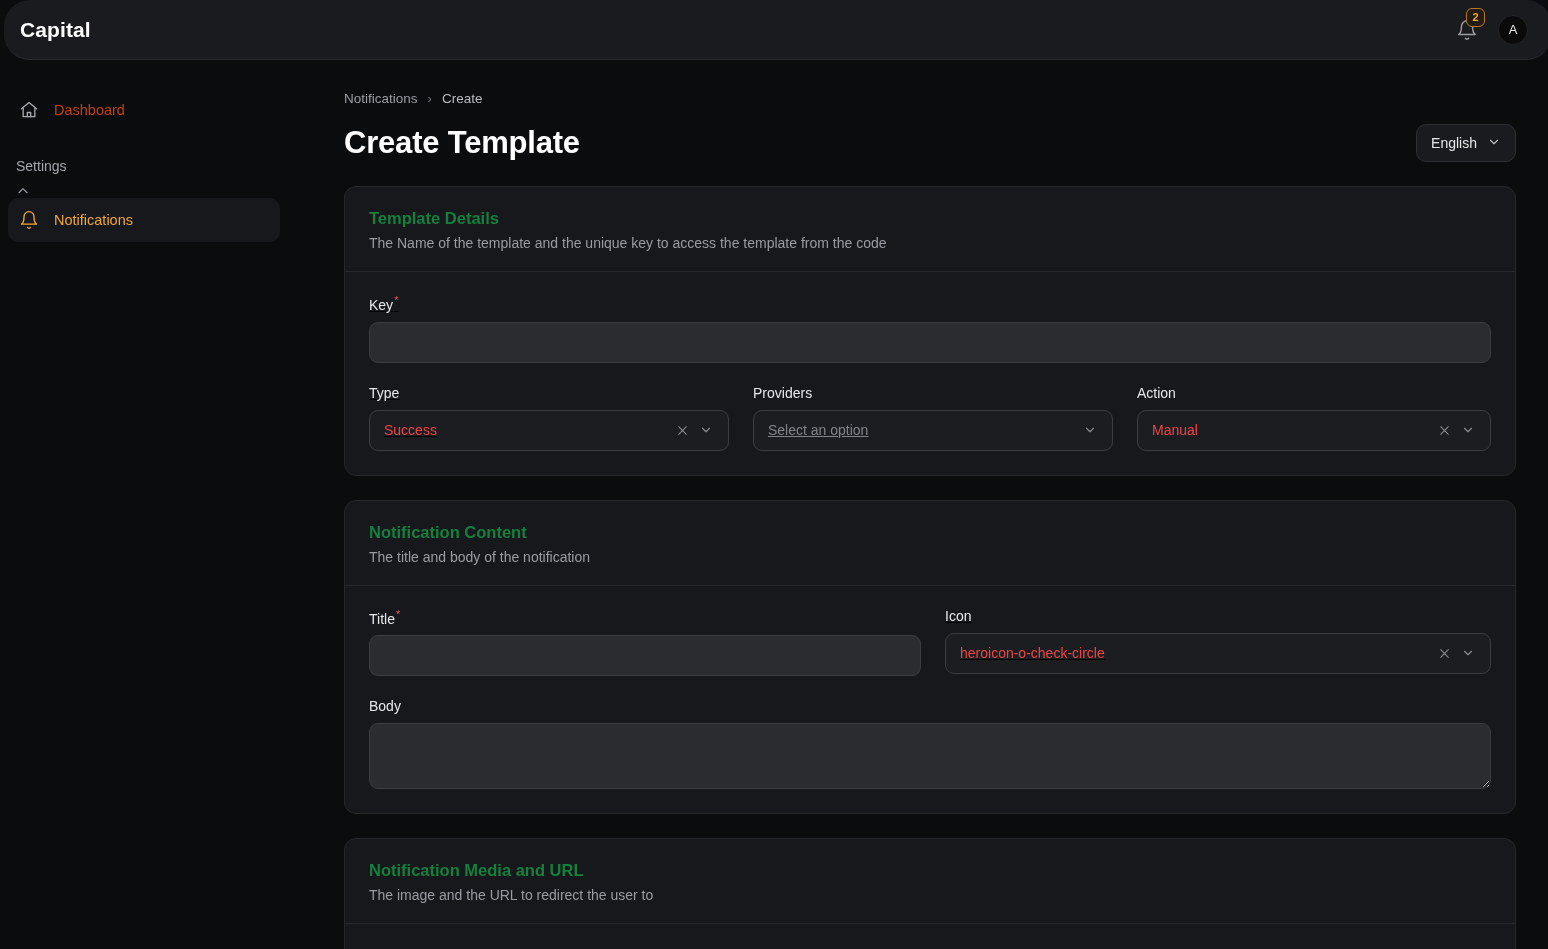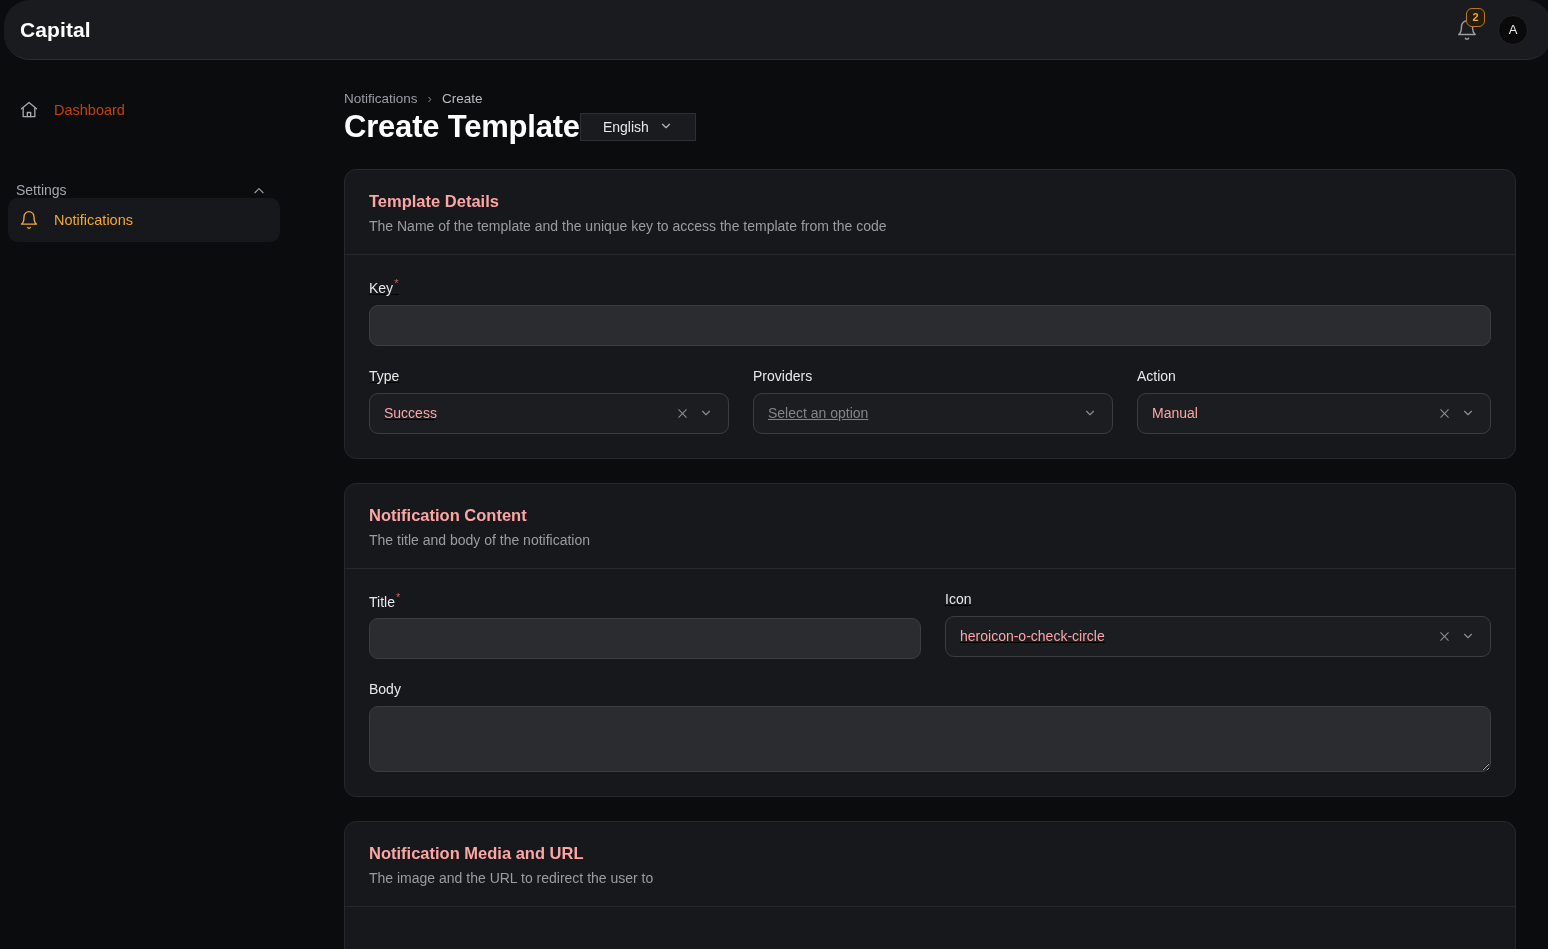--- a/index.html
+++ b/index.html
@@ -79,26 +79,27 @@
     padding: 0 10px;
     border-radius: 10px;
     cursor: pointer;
   }
   .nav-item .ico { width: 22px; height: 22px; display: flex; align-items: center; justify-content: center; }
   .nav-item .ico svg { width: 20px; height: 20px; }
   .nav-label { font-size: 14.5px; color: #c2410c; }
 
   .group-head {
     display: flex;
-    align-items: flex-end;
+    align-items: flex-start;
     justify-content: space-between;
     padding: 0 14px 0 8px;
     height: 40px;
     margin-top: 26px;
     cursor: pointer;
+    flex-direction: column;
   }
   .group-title { font-size: 14px; color: #a4a6ac; }
   .chev-up { width: 14px; height: 14px; color: #9a9ca2; }
 
   .nav-item.active {
     background: #17181b;
   }
   .nav-item.active .nav-label { color: #f0a836; }
   .nav-item.active .ico svg { color: #f0a836; }
 
@@ -118,60 +119,60 @@
     color: #9b9da3;
     height: 20px;
   }
   .crumbs a { color: #9b9da3; text-decoration: none; cursor: pointer; }
   .crumb-sep { color: #6a6c72; font-size: 13px; }
   .crumb-current { color: #b9bbc0; }
 
   .title-row {
     display: flex;
     align-items: center;
-    justify-content: flex-start;
-    margin-top: 1px;
+    justify-content: space-between;
+    margin-top: 16px;
     margin-bottom: 24px;
   }
   .page-title {
     font-size: 31px;
     font-weight: bold;
     color: #ffffff;
     letter-spacing: -.2px;
   }
   .lang-btn {
     display: flex;
     align-items: center;
     gap: 10px;
     background: #1a1b1e;
     border: 1px solid #2d2f34;
-    border-radius: 0;
-    height: 28px;
-    padding: 0 22px;
+    border-radius: 10px;
+    height: 38px;
+    padding: 0 14px;
     color: #e6e7e9;
     font-size: 14px;
     cursor: pointer;
   }
   .lang-btn svg { width: 14px; height: 14px; color: #b8babf; }
 
   
   .card {
     background: #17181b;
     border: 1px solid #26282c;
     border-radius: 12px;
     margin-bottom: 24px;
   }
   .card-head {
     padding: 22px 24px 20px 24px;
     border-bottom: 1px solid #26282c;
   }
   .card-title {
     font-size: 16.5px;
     font-weight: bold;
-    color: #fca5a5;
+    color: #15803d;
     margin-bottom: 7px;
   }
   .card-sub {
     font-size: 14px;
     color: #9a9ca2;
   }
   .card-body { padding: 22px 24px 24px 24px; }
 
   .row {
     display: flex;
@@ -219,21 +220,21 @@
     width: 100%;
     height: 41px;
     background: #1c1d21;
     border: 1px solid #3a3d42;
     border-radius: 9px;
     display: flex;
     align-items: center;
     padding: 0 12px 0 14px;
     cursor: pointer;
   }
-  .select .val { font-size: 14px; color: #fca5a5; flex: 1; overflow: hidden; white-space: nowrap; }
+  .select .val { font-size: 14px; color: #ef4444; flex: 1; overflow: hidden; white-space: nowrap; }
   .select .val.ph { color: #82848a; text-decoration: underline; }
   .select .clear {
     width: 20px; height: 20px;
     display: flex; align-items: center; justify-content: center;
     color: #8a8c92; cursor: pointer; margin-right: 4px;
   }
   .select .clear svg { width: 13px; height: 13px; }
   .select .chev { width: 20px; height: 20px; display: flex; align-items: center; justify-content: center; color: #8a8c92; }
   .select .chev svg { width: 14px; height: 14px; }
 

